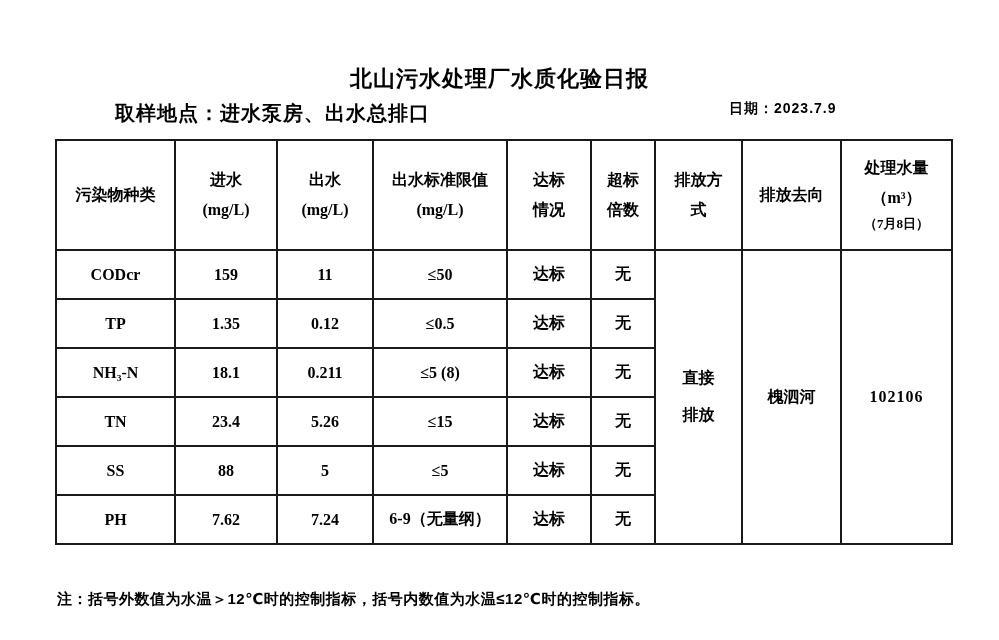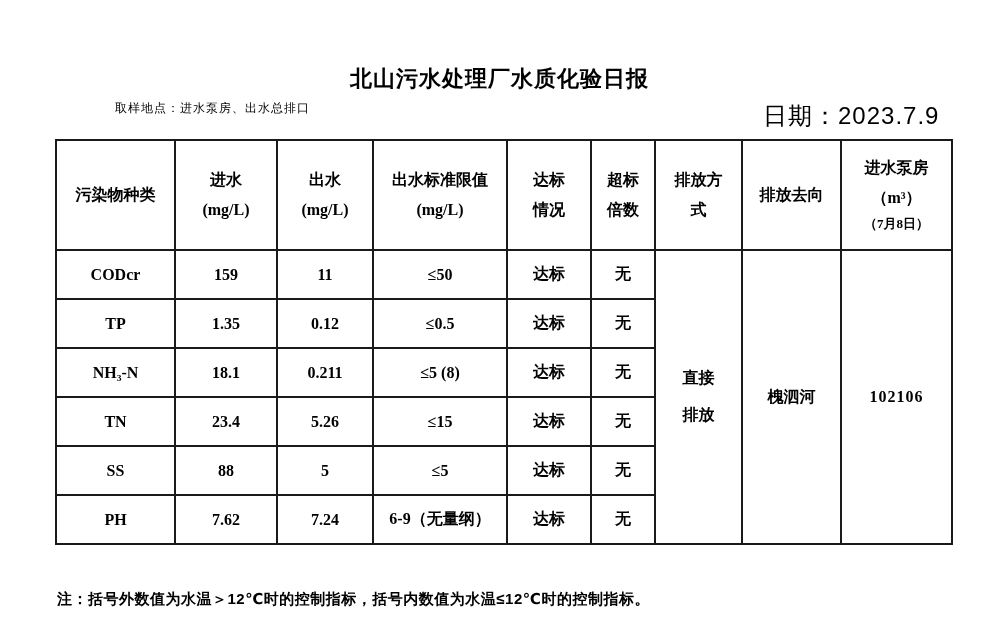--- a/index.html
+++ b/index.html
@@ -8,25 +8,25 @@
 
   .title {
     position:absolute; top:16px; left:0; width:100%;
     text-align:center;
     font-family:"Liberation Serif","DejaVu Serif",serif;
     font-size:22px; font-weight:700; letter-spacing:1px;margin-top:48px;
   }
 
   .sampling {
     position:absolute; top:100px; left:115px;
-    font-size:12px; font-weight:400; letter-spacing:1px;
+    font-size:20px; font-weight:700; letter-spacing:1px;
   }
   .date {
-    position:absolute; top:100px; left:763px;
-    font-size:24px; font-weight:400; letter-spacing:1px;
+    position:absolute; top:100px; left:729px;
+    font-size:14px; font-weight:700; letter-spacing:1px;
   }
 
   table.report {
     position:absolute; left:55px; top:139px; width:896px;
     border-collapse:collapse; table-layout:fixed;
     font-family:"Liberation Serif","DejaVu Serif",serif;
   }
   .report th, .report td {
     border:2px solid #1a1a1a;
     text-align:center; vertical-align:middle;
@@ -91,21 +91,21 @@
       <th>
         <span class="hl">超标</span>
         <span class="hl">倍数</span>
       </th>
       <th>
         <span class="hl">排放方</span>
         <span class="hl">式</span>
       </th>
       <th>排放去向</th>
       <th>
-        <span class="hl">进水泵房</span>
+        <span class="hl">处理水量</span>
         <span class="hl">（m³）</span>
         <span class="hl small">（7月8日）</span>
       </th>
     </tr>
   </thead>
   <tbody>
     <tr>
       <td>CODcr</td>
       <td>159</td>
       <td>11</td>

